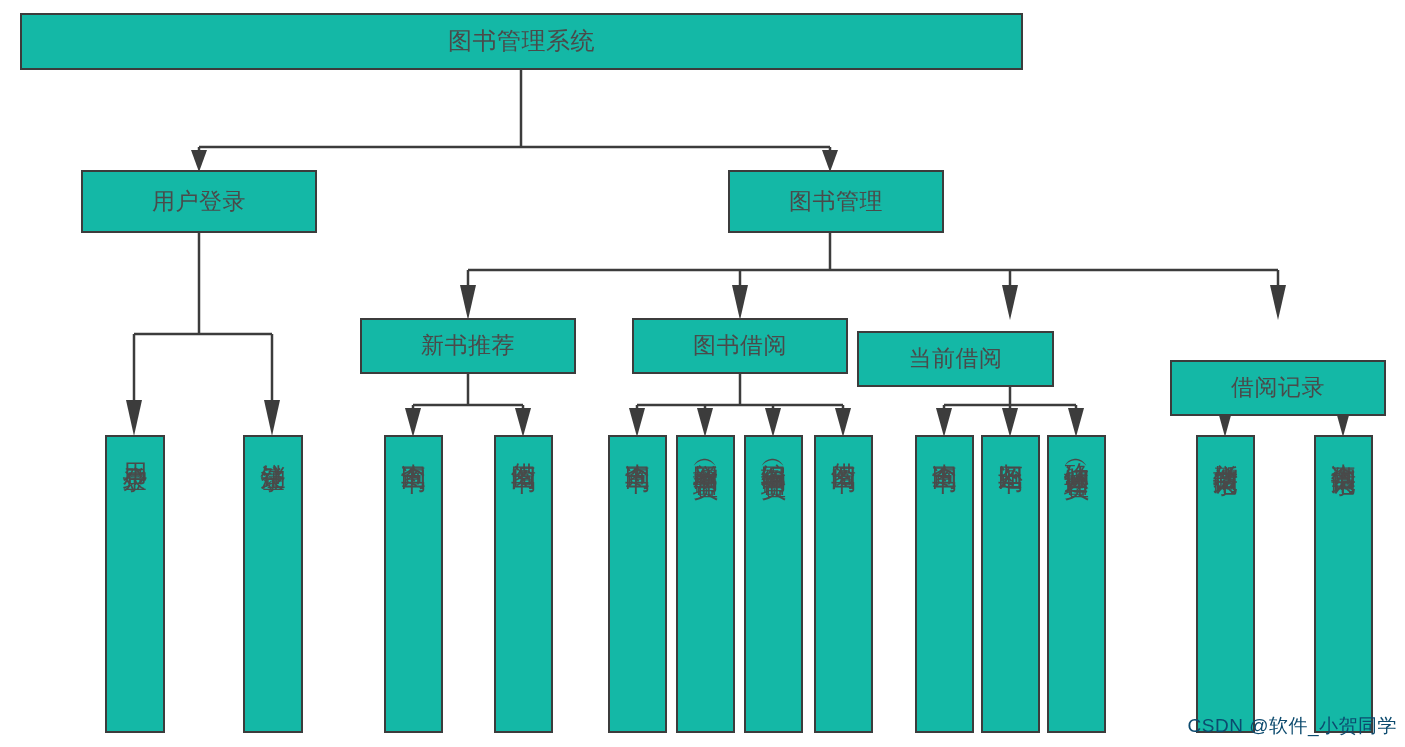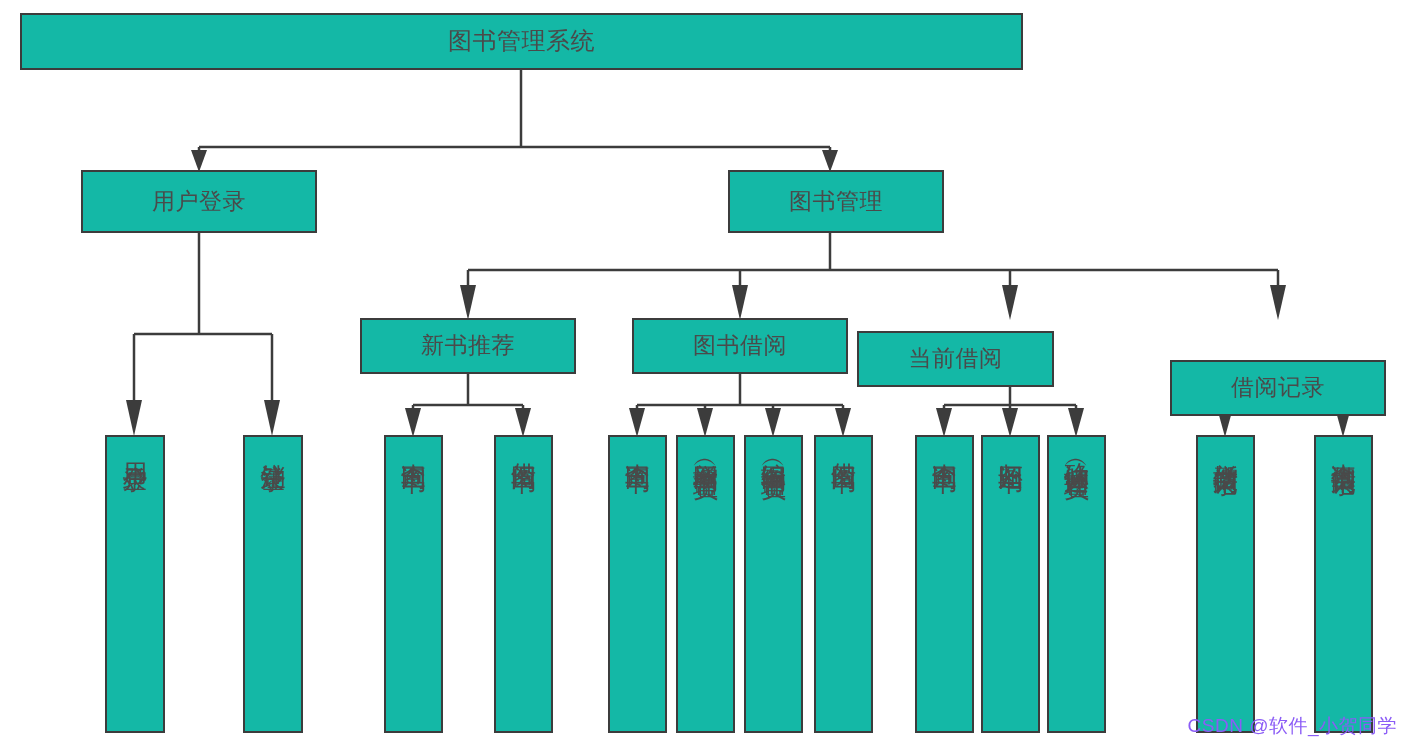--- a/index.html
+++ b/index.html
@@ -61,21 +61,21 @@
     font-size: 25px;
     line-height: 1.0;
     letter-spacing: 2px;
     white-space: nowrap;
   }
   #watermark {
     position: absolute;
     right: 8px;
     bottom: 8px;
     font-size: 19px;
-    color: #8b5cf6;
+    color: #0c4a6e;
     letter-spacing: 0.5px;
     z-index: 5;
     white-space: nowrap;
   }
 </style>
 </head>
 <body>
 
 <div id="canvas">
 

